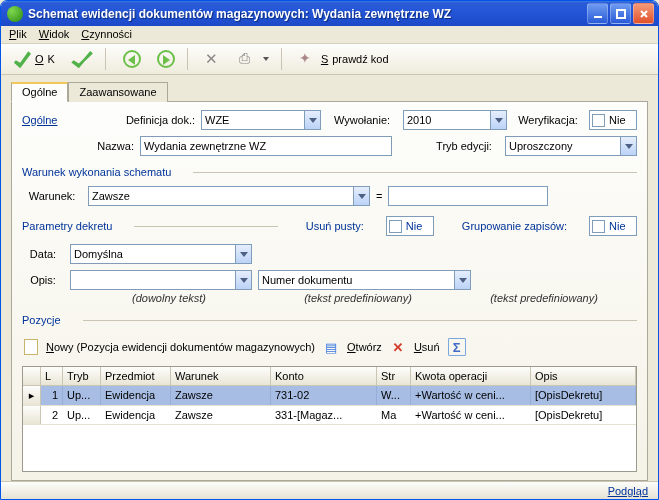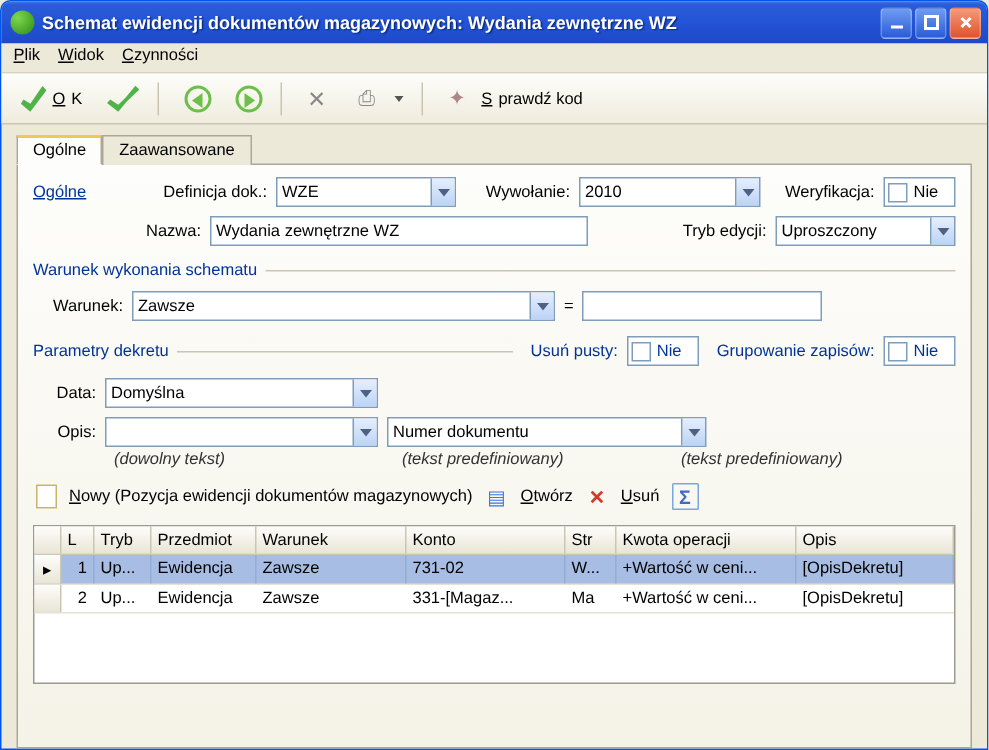--- a/index.html
+++ b/index.html
@@ -27,33 +27,33 @@
   .ic-print { color:#888; font-size:14px; }
   .ic-magic { color:#a88; font-size:14px; }
   .tsep { width: 6px; height: 22px; border-left: 1px solid #c9c5b2; margin: 0 2px; }
   .dd { width:0;height:0;border-left:3px solid transparent;border-right:3px solid transparent;border-top:4px solid #555;margin-left:2px;}
   .content { flex: 1; padding: 6px 10px 0 10px; display: flex; flex-direction: column; }
   .tabs { display: flex; position: relative; top: 1px; z-index: 2; }
   .tab { padding: 3px 10px; border: 1px solid #aca899; background: #ece9d8; border-bottom: none; margin-right: 0; }
   .tab.active { background: #fdfdfb; border-bottom: 1px solid #fdfdfb; border-top: 2px solid #f1c65b; padding-top: 2px; }
   .tabpanel { flex: 1; border: 1px solid #aca899; background: linear-gradient(#fdfdfb,#f5f3e8); padding: 8px 10px; display: flex; flex-direction: column; gap: 6px; }
   .row { display: flex; align-items: center; gap: 6px; }
-  .lbl { min-width: 60px; text-align: right; }
+  .lbl { min-width: 60px; text-align: center; }
   .lbl-wide { min-width: 94px; text-align:right;}
   .link { color: #003399; text-decoration: underline; }
-  .section-label { color: #003399; margin: 4px 0 2px 0; display:flex; align-items:center;}
+  .section-label { color: #003399; margin: 4px 0 2px 0; display:flex; align-items:center;gap:16px;}
   .section-label .line { flex:1; height:1px; background:#c9c5b2; margin-left:6px;}
   input[type=text], select { border: 1px solid #7f9db9; background: #fff; height: 20px; padding: 1px 3px; font-size:11px;}
   .combo { position: relative; display: inline-block; }
   .combo input { padding-right: 16px; }
   .combo .cbtn { position: absolute; right: 1px; top: 1px; width: 16px; height: 18px; background: linear-gradient(#e6eefc,#bcd3f7); border-left:1px solid #7f9db9; display:flex;align-items:center;justify-content:center;}
   .combo .cbtn::after{content:'';width:0;height:0;border-left:4px solid transparent;border-right:4px solid transparent;border-top:5px solid #4d6185;}
   .checkbox-field { display:inline-flex;align-items:center;border:1px solid #7f9db9;background:#fff;height:20px;padding:0 5px 0 2px;gap:4px;}
   .checkbox-field .box{width:13px;height:13px;border:1px solid #7f9db9;background:#fff;}
-  .hint { font-style: italic; color: #333; text-align:left;}
+  .hint { font-style: italic; color: #333; text-align:center;}
   .grid-toolbar { display:flex;align-items:center;gap:8px;padding:4px 2px;}
   .grid-toolbar .gic{width:16px;height:16px;display:inline-flex;align-items:center;justify-content:center;font-size:13px;}
   .sigma{width:18px;height:18px;border:1px solid #7aa7e0;border-radius:1px;color:#4169c8;font-weight:bold;font-size:13px;display:inline-flex;align-items:center;justify-content:center;}
   .grid { border:1px solid #9c9a8c; background:#fff; height:106px; display:flex;flex-direction:column;}
   .gcols{display:grid;grid-template-columns:18px 22px 38px 70px 100px 106px 34px 120px 1fr;}
   .ghdr{background:linear-gradient(#fdfdfb,#e9e5d5);border-bottom:1px solid #cac6b4;}
   .ghdr div{border-right:1px solid #cac6b4;padding:3px 4px;white-space:nowrap;overflow:hidden;text-overflow:clip;}
   .grow{border-bottom:1px solid #e5e2d3;}
   .grow div{padding:3px 4px;white-space:nowrap;overflow:hidden;text-overflow:clip;border-right:1px solid transparent;}
   .grow.sel{background:#a7bde4;}
@@ -124,34 +124,34 @@
     </div>
 
     <div class="tabpanel">
 
       <div class="row">
         <span class="link" style="min-width:48px">Ogólne</span>
         <div style="flex:1;height:1px;background:transparent"></div>
         <span class="lbl-wide">Definicja dok.:</span>
         <div class="combo"><input type="text" style="width: 120px;" value="WZE"><div class="cbtn"></div></div>
         <span class="lbl" style="min-width:70px">Wywołanie:</span>
-        <div class="combo"><input type="text" style="width: 121px;" value="2010"><div class="cbtn"></div></div>
+        <div class="combo"><input type="text" style="width: 104px;" value="2010"><div class="cbtn"></div></div>
         <span class="lbl" style="min-width:70px">Weryfikacja:</span>
         <div class="checkbox-field" style="width:48px">
             <div class="box"></div>
             <span>Nie</span>
           </div>
       </div>
 
       <div class="row">
         <span class="lbl-wide" style="min-width:112px">Nazwa:</span>
         <input type="text" style="width: 252px;" value="Wydania zewnętrzne WZ">
         <div style="flex:1"></div>
         <span class="lbl" style="min-width:70px">Tryb edycji:</span>
-        <div class="combo"><input type="text" style="width: 120px;" value="Uproszczony"><div class="cbtn"></div></div>
+        <div class="combo"><input type="text" style="width: 132px;" value="Uproszczony"><div class="cbtn"></div></div>
       </div>
 
       <div class="section-label">
           <span>Warunek wykonania schematu</span>
           <div class="line"></div>
         </div>
       <div class="row">
         <span class="lbl" style="min-width:60px">Warunek:</span>
         <div class="combo"><input type="text" style="width: 282px;" value="Zawsze"><div class="cbtn"></div></div>
         <span>=</span>
@@ -183,20 +183,24 @@
         <div class="combo"><input type="text" style="width: 182px;" value=""><div class="cbtn"></div></div>
         <div class="combo"><input type="text" style="width: 213px;" value="Numer dokumentu"><div class="cbtn"></div></div>
       </div>
       <div class="row" style="margin-top:-4px">
         <span style="min-width:48px"></span>
         <span class="hint" style="width:186px">(dowolny tekst)</span>
         <span class="hint" style="width:180px">(tekst predefiniowany)</span>
         <span class="hint" style="width:180px">(tekst predefiniowany)</span>
       </div>
 
+      <div class="section-label">
+          <span>Pozycje</span>
+          <div class="line"></div>
+        </div>
 
       <div class="grid-toolbar">
         <span class="gic" style="background:#fff;border:1px solid #c9b46b;width:14px;height:16px"></span>
         <span><u>N</u>owy <span>(Pozycja ewidencji dokumentów magazynowych)</span></span>
         <span class="gic" style="color:#3b77e0">▤</span>
         <span><u>O</u>twórz</span>
         <span class="gic" style="color:#d43a2a;font-weight:bold">✕</span>
         <span><u>U</u>suń</span>
         <span class="sigma">Σ</span>
       </div>
@@ -233,14 +237,17 @@
           <div>331-[Magaz...</div>
           <div>Ma</div>
           <div>+Wartość w ceni...</div>
           <div>[OpisDekretu]</div>
         </div>
       </div>
 
     </div>
   </div>
 
+  <div class="statusbar">
+    <span>Podgląd</span>
+  </div>
 
 </div>
 
 </body></html>

